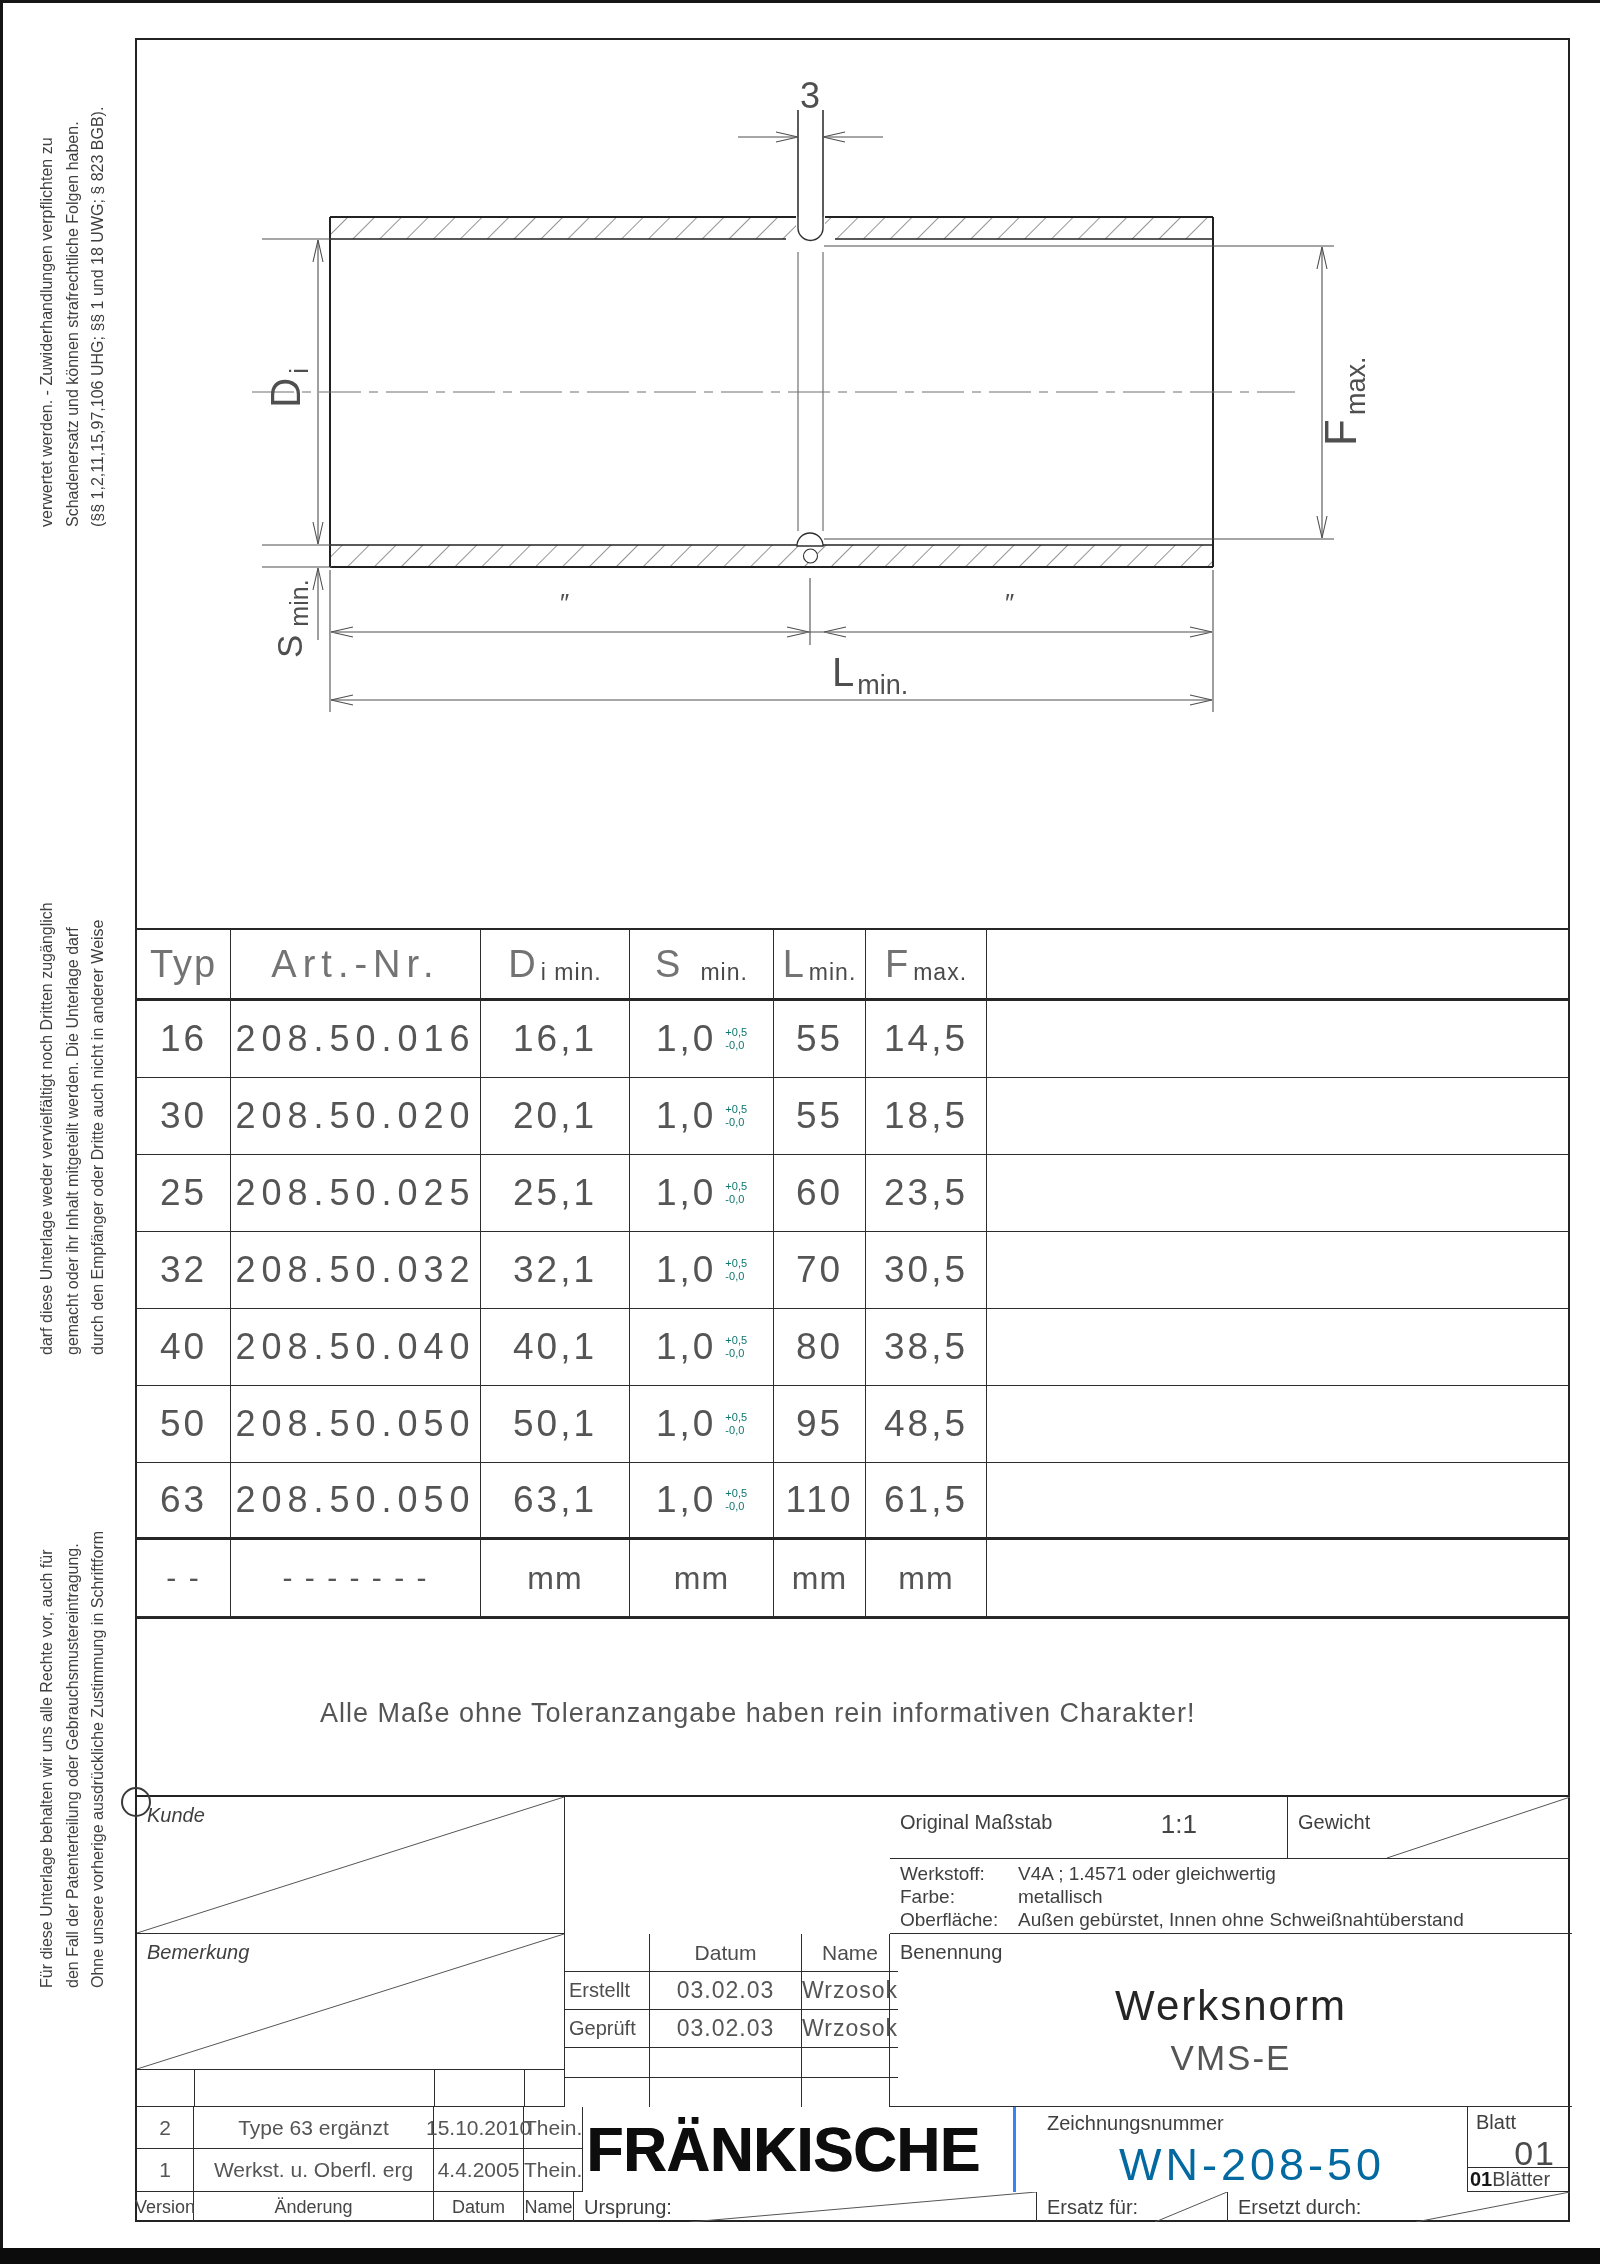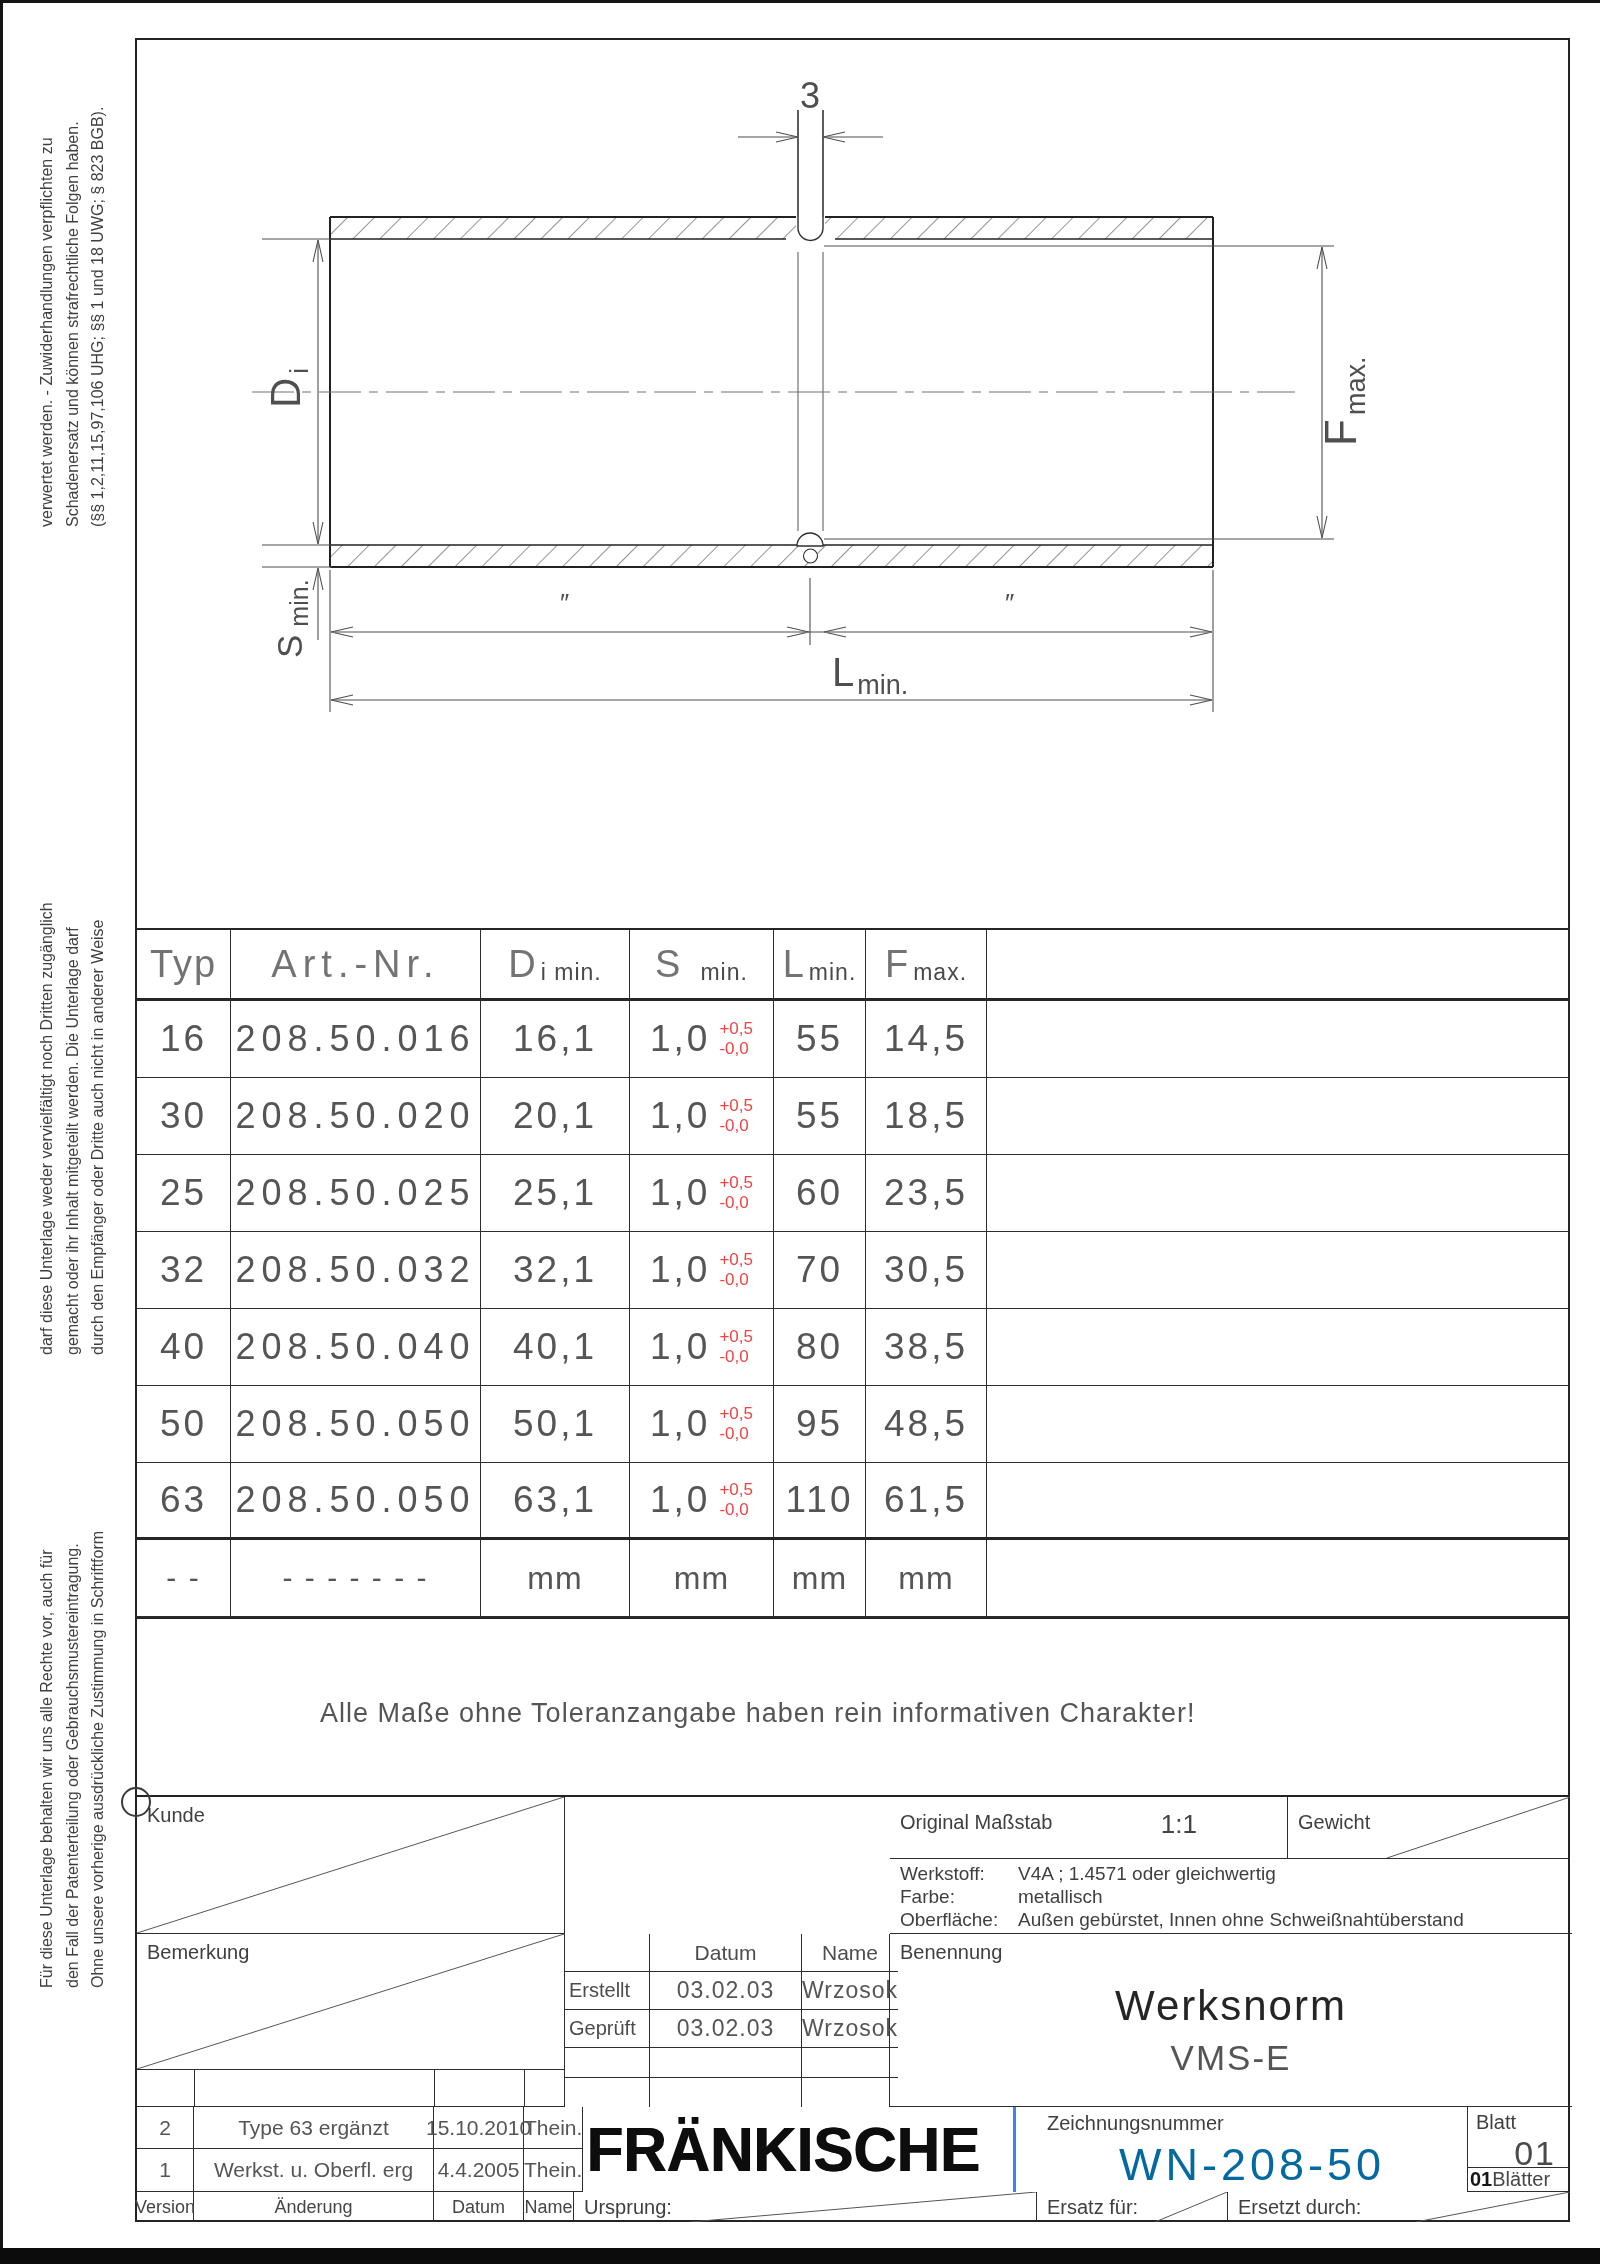--- a/index.html
+++ b/index.html
@@ -31,32 +31,32 @@
              display:flex;align-items:center;justify-content:center;box-sizing:border-box;}
   .dtable .last{border-right:none;}
   .dtable .hd{height:71px;border-bottom:3px solid #262626;}
   .dtable .dr{height:77px;}
   .dtable .thick{border-bottom:3px solid #262626;}
   .hmain{font-size:38px;color:#737373;letter-spacing:2px;}
   .hsub{font-size:23px;color:#4a4a4a;margin:16px 0 0 3px;letter-spacing:1px;}
   .val{font-size:37px;color:#555;letter-spacing:3px;}
   .artval{font-size:36px;color:#555;letter-spacing:6px;}
   .tolwrap{display:flex;align-items:center;gap:9px;}
-  .tol{font-size:17px;line-height:1.15;color:#ef4444;letter-spacing:0;}
+  .tol{font-size:11px;line-height:1.15;color:#0f766e;letter-spacing:0;}
   .mmval{font-size:32px;color:#555;letter-spacing:1px;}
   .dashval{font-size:30px;color:#555;letter-spacing:2px;}
   
   .note{position:absolute;left:320px;top:1698px;font-size:27px;color:#555;
         letter-spacing:1px;z-index:2;}
   
   .tblock{position:absolute;left:135px;top:1795px;width:1435px;height:427px;
           border:2px solid #232323;box-sizing:border-box;z-index:3;background:#fff;}
   .cell{position:absolute;box-sizing:border-box;border-color:#2d2d2d;}
   .lbl{font-size:20px;color:#3f3f3f;}
-  .pad{padding:7px 0 0 10px;}
+  .pad{padding:7px 0 0 10px;font-style:italic;}
   .diag{position:absolute;width:100%;height:100%;left:0;top:0;}
   .br{border-right:1px solid #2d2d2d;}
   .bb{border-bottom:1px solid #2d2d2d;}
   
   .appr{position:absolute;left:428px;top:137px;width:325px;height:173px;display:grid;
         grid-template-columns:85px 152px auto;grid-template-rows:38px 38px 38px 30px auto;
         border-right:1px solid #2d2d2d;box-sizing:border-box;}
   .ac{border-right:1px solid #2d2d2d;border-bottom:1px solid #2d2d2d;box-sizing:border-box;
       display:flex;align-items:center;justify-content:center;font-size:21px;color:#4d4d4d;}
   .ac.lastc{border-right:none;}

